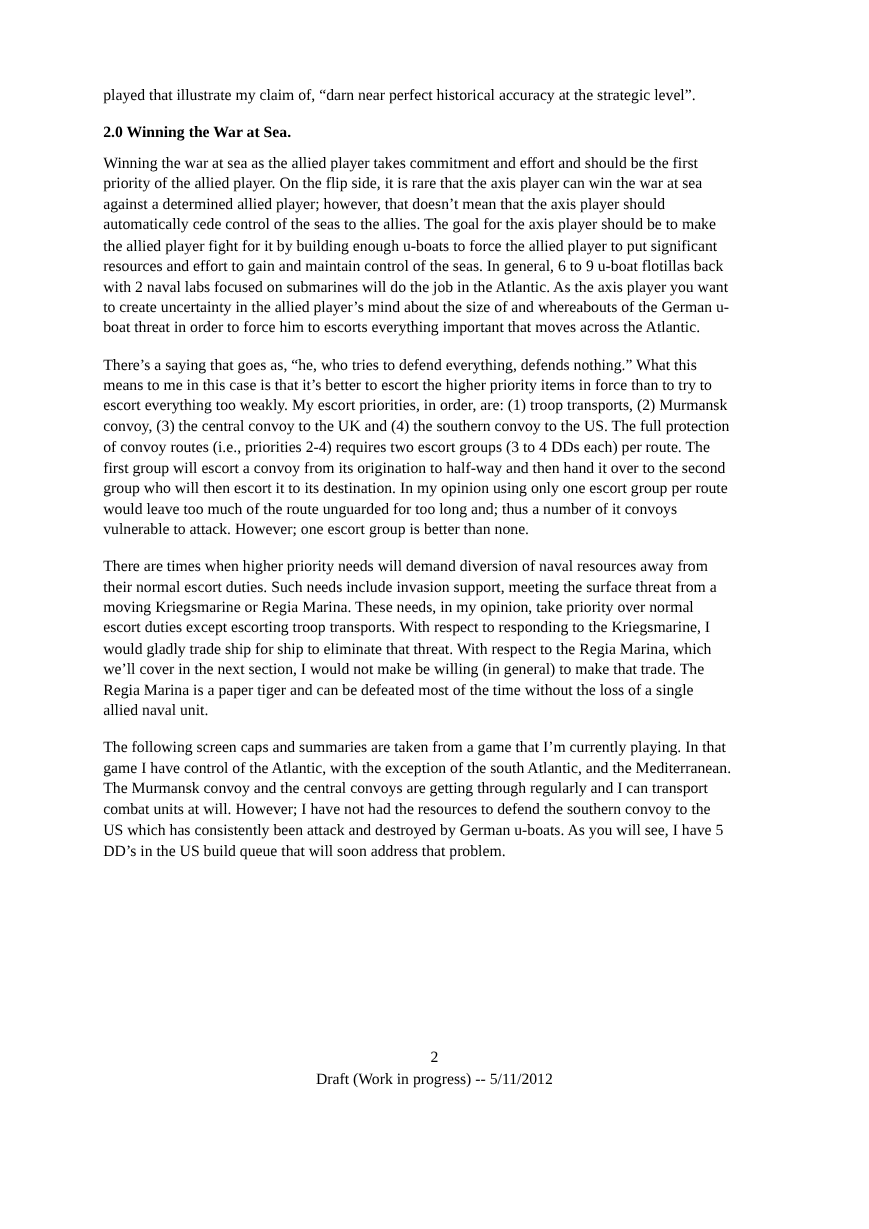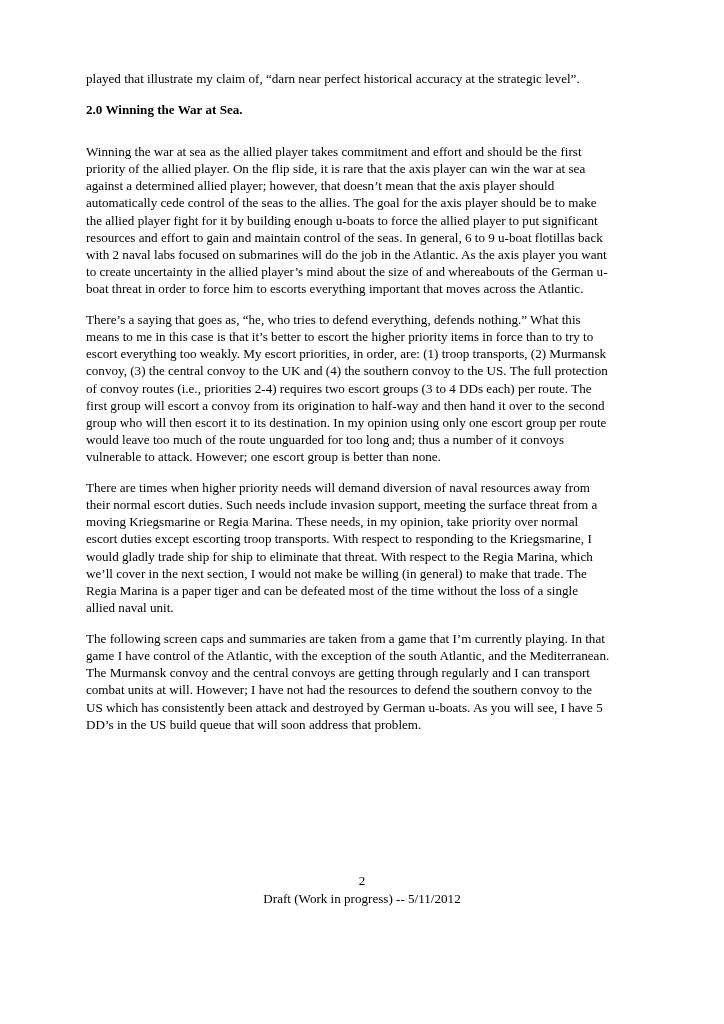--- a/index.html
+++ b/index.html
@@ -33,21 +33,21 @@
     font-size: 13.1px;
     line-height: 1.312;
     margin: 0 0 13.5px 0;
     text-align: left;
     hyphens: none;
   }
   h2.heading {
     font-size: 13.1px;
     line-height: 1.312;
     font-weight: bold;
-    margin: 0 0 25px 0;
+    margin: 0 0 9px 0;
   }
   .footer {
     position: absolute;
     left: 0;
     width: 724px;
     text-align: center;
     font-size: 13.1px;
     line-height: 1.35;
   }
   .footer-page {

